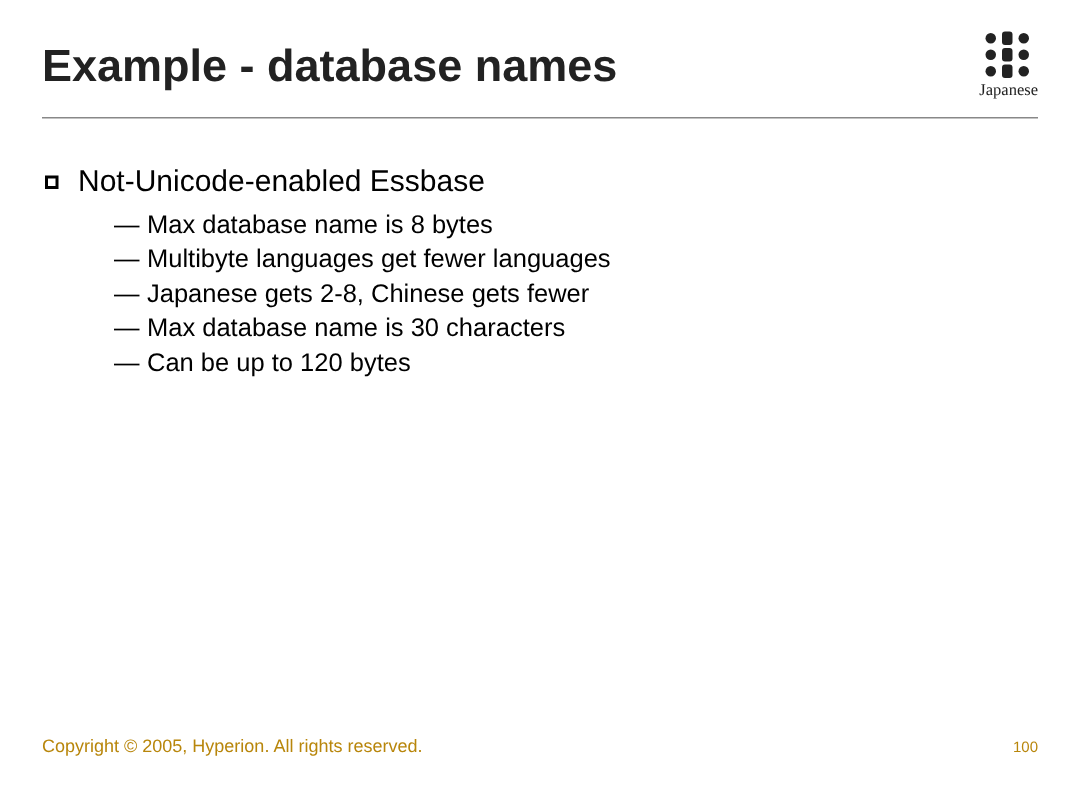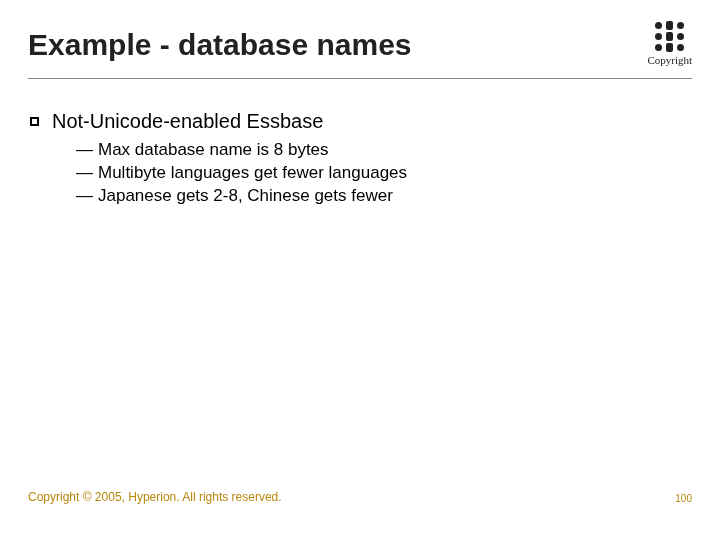--- a/index.html
+++ b/index.html
@@ -138,31 +138,35 @@
       <span></span>
         <span class="link"></span>
         <span></span>
       <span></span>
         <span class="link"></span>
         <span></span>
       <span></span>
         <span class="link"></span>
         <span></span>
     </div>
-    <div class="brand-name">Copyright</div>
+    <div class="brand-name">Japanese</div>
   </div>
 
   <div class="content">
 
     <div class="top-item">Not-Unicode-enabled Essbase</div>
     <ul class="sub-list">
       <li>Max database name is 8 bytes</li>
       <li>Multibyte languages get fewer languages</li>
       <li>Japanese gets 2-8, Chinese gets fewer</li>
     </ul>
 
+    <ul class="sub-list">
+      <li>Max database name is 30 characters</li>
+      <li>Can be up to 120 bytes</li>
+    </ul>
 
   </div>
 
   <div class="footer-left">Copyright © 2005, Hyperion. All rights reserved.</div>
   <div class="footer-right">100</div>
 
 </div>
 
 </body></html>

